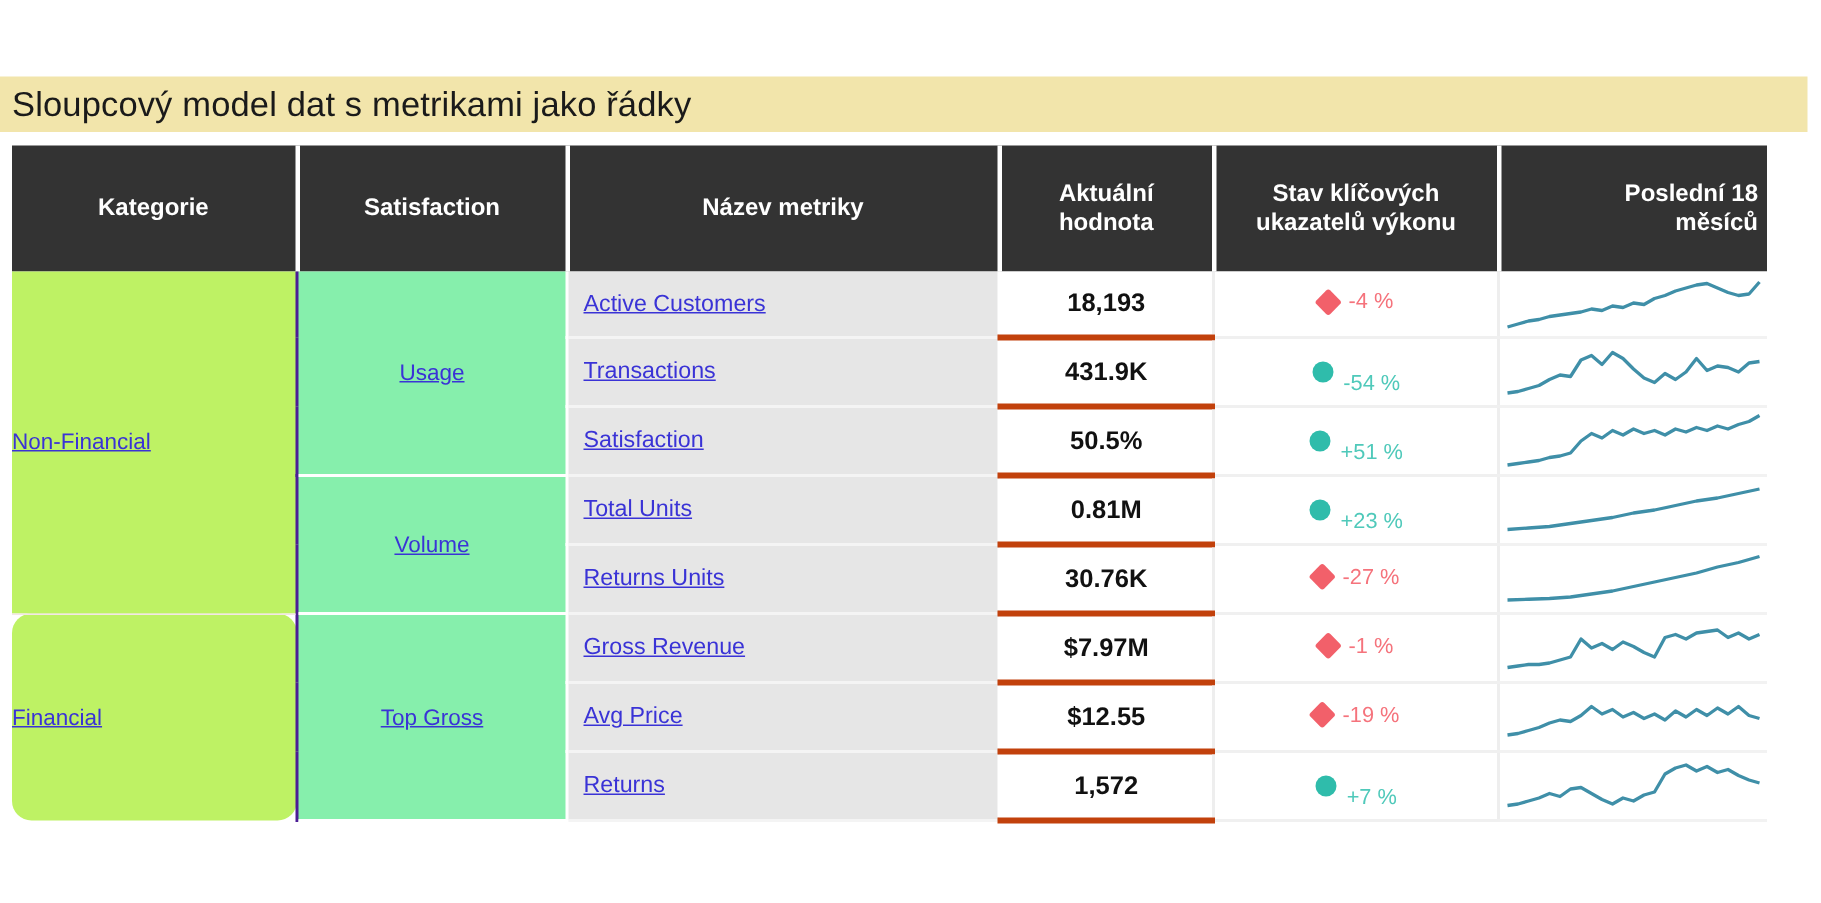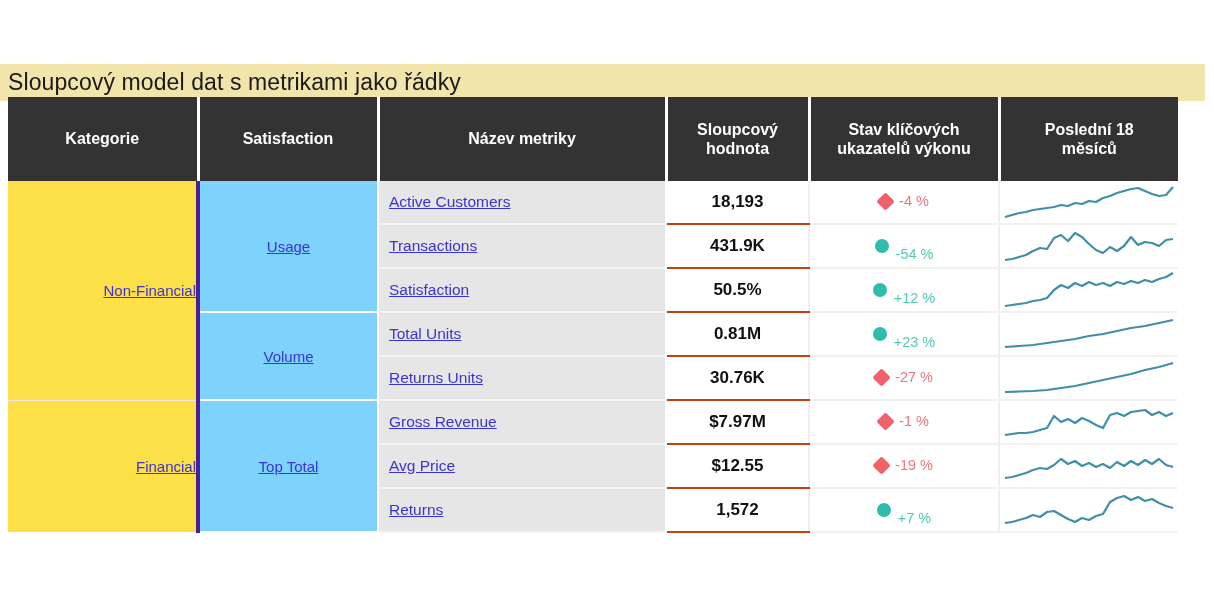--- a/index.html
+++ b/index.html
@@ -14,21 +14,21 @@
   #root {
     position: relative;
     width: 1214px;
     height: 602px;
   }
 
   
   .title-band {
     position: absolute;
     left: 0;
-    top: 64px;
+    top: 51px;
     width: 1205px;
     height: 37px;
     background: #f2e5ab;
     display: flex;
     align-items: center;
   }
   .title-text {
     font-size: 23px;
     color: #1a1a1a;
     padding-left: 8px;
@@ -56,69 +56,69 @@
     color: #ffffff;
     font-size: 16px;
     font-weight: bold;
     text-align: center;
     vertical-align: middle;
     height: 84px;
     padding: 0 6px;
     border-right: 3px solid #ffffff;
     line-height: 1.2;
   }
-  thead th:last-child { border-right: none; }
+  thead th:last-child { border-right: none; text-align: right; }
 
   
   .col-cat   { width: 190px; }
   .col-sub   { width: 180px; }
   .col-name  { width: 288px; }
   .col-val   { width: 143px; }
   .col-kpi   { width: 190px; }
   .col-spark { width: 179px; }
 
   
   tbody td {
     height: 42px;
     padding: 0;
     vertical-align: middle;
     font-size: 15px;
   }
 
   td.cat-cell {
-    background: #fde047;
-    text-align: right;
+    background: #bef264;
+    text-align: left;
     vertical-align: middle;
     border-bottom: 1px solid #f3e6e6;
-    border-right: 4px solid #4c1d95;
-  }
-  td.cat-cell.last-group { border-bottom: none; }
+    border-right: 2px solid #4c1d95;
+  }
+  td.cat-cell.last-group { border-bottom: none; border-radius: 13px; }
 
   td.sub-cell {
-    background: #7dd3fc;
+    background: #86efac;
     text-align: center;
     vertical-align: middle;
     border-bottom: 2px solid #ffffff;
     border-right: 2px solid #ffffff;
   }
 
   td.name-cell {
     background: #e6e6e6;
     padding-left: 10px;
     border-bottom: 2px solid #f4f4f4;
     border-right: 2px solid #ffffff;
   }
 
   td.val-cell {
     background: #ffffff;
     text-align: center;
     font-weight: bold;
     font-size: 17px;
     color: #111111;
-    border-bottom: 2px solid #c2410c;
+    border-bottom: 4px solid #c2410c;
     border-right: 2px solid #eeeeee;
   }
 
   td.kpi-cell {
     background: #ffffff;
     text-align: center;
     border-bottom: 2px solid #f0f0f0;
     border-right: 2px solid #eeeeee;
   }
 
@@ -179,21 +179,21 @@
         <col class="col-val">
           <col class="col-kpi">
           <col class="col-spark">
       </colgroup>
       <thead>
         <tr>
           <th><span>Kategorie</span></th>
           <th><span>Satisfaction</span></th>
           <th><span>Název metriky</span></th>
           <th>
-            <span>Sloupcový</span><br>
+            <span>Aktuální</span><br>
             <span>hodnota</span>
           </th>
           <th>
             <span>Stav klíčových</span><br>
             <span>ukazatelů výkonu</span>
           </th>
           <th>
             <span>Poslední 18</span><br>
             <span>měsíců</span>
           </th>
@@ -244,21 +244,21 @@
         </tr>
 
         <tr>
           <td class="name-cell">
             <a class="link" href="#">Satisfaction</a>
           </td>
           <td class="val-cell">50.5%</td>
           <td class="kpi-cell">
             <span class="kpi-inner">
               <span class="mark-circle"></span>
-              <span class="kpi-text-good">+12 %</span>
+              <span class="kpi-text-good">+51 %</span>
             </span>
           </td>
           <td class="spark-cell">
             <svg class="spark" width="179" height="40" viewBox="0 0 179 40" preserveAspectRatio="none">
               <polyline fill="none" stroke="#3f8fa8" stroke-width="2.2" stroke-linejoin="round" points="5,36 12,35 19,34 26,33 33,31 40,30 47,28 54,20 61,15 68,18 75,13 82,16 89,12 96,15 103,13 110,16 117,12 124,14 131,11 138,13 145,10 152,12 159,9 166,7 173,3"></polyline>
             </svg>
           </td>
         </tr>
 
         <tr>
@@ -298,21 +298,21 @@
               <polyline fill="none" stroke="#3f8fa8" stroke-width="2.2" stroke-linejoin="round" points="5,34 19,33.5 33,33 47,32 61,30 75,28 89,25 103,22 117,19 131,16 145,12 159,9 173,5"></polyline>
             </svg>
           </td>
         </tr>
 
         <tr>
           <td class="cat-cell last-group" rowspan="3">
             <a class="link head" href="#">Financial</a>
           </td>
           <td class="sub-cell" rowspan="3">
-            <a class="link head" href="#">Top Total</a>
+            <a class="link head" href="#">Top Gross</a>
           </td>
           <td class="name-cell">
             <a class="link" href="#">Gross Revenue</a>
           </td>
           <td class="val-cell">$7.97M</td>
           <td class="kpi-cell">
             <span class="kpi-inner">
               <span class="mark-diamond"></span>
               <span class="kpi-text-bad">-1 %</span>
             </span>

